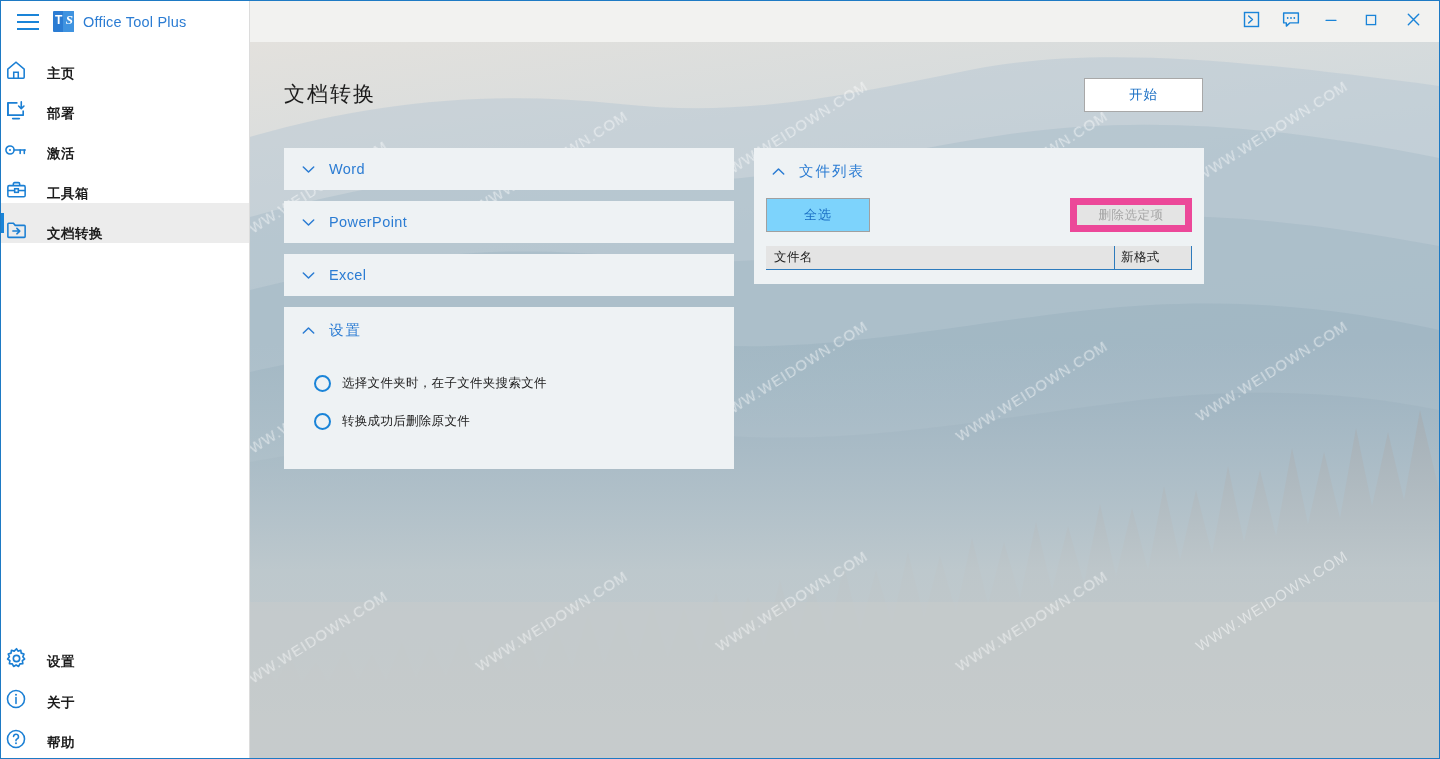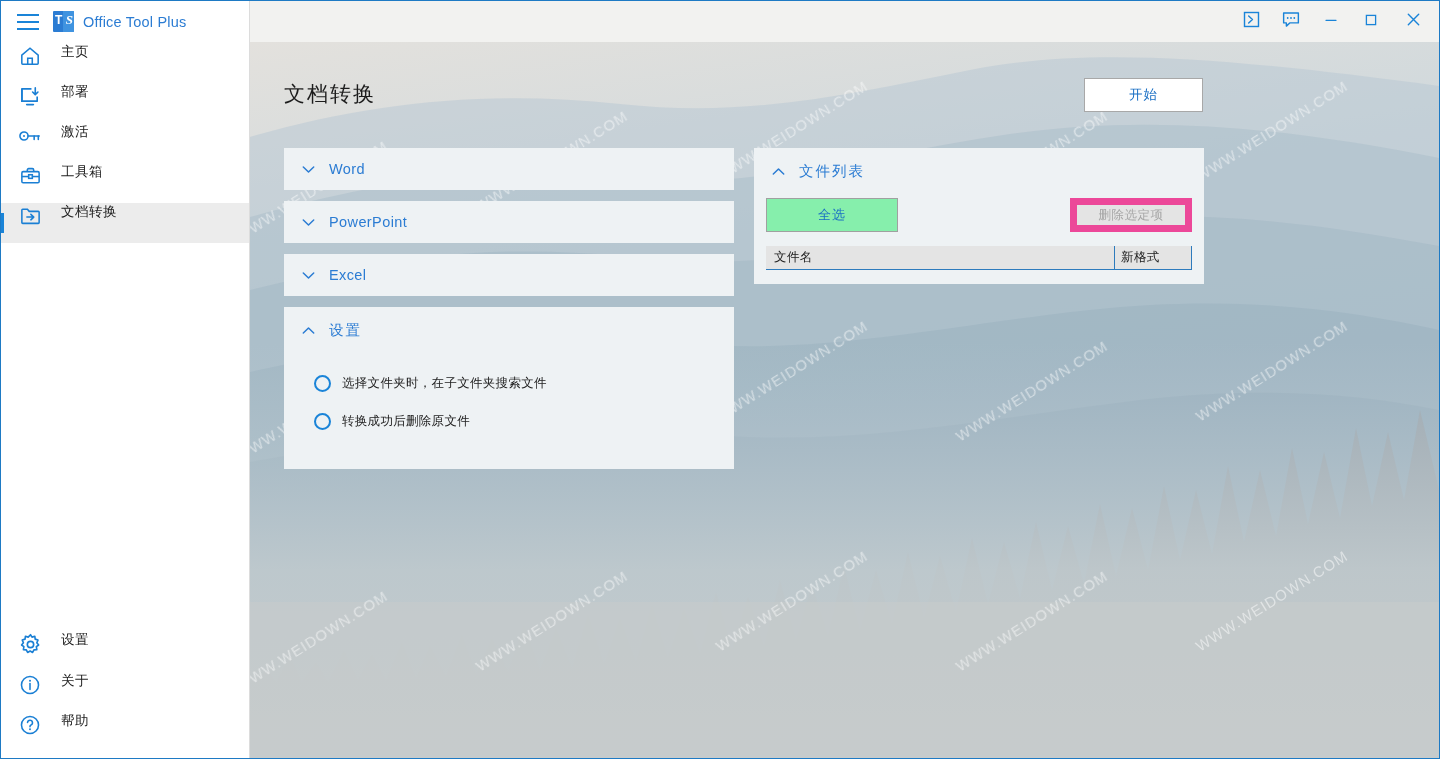--- a/index.html
+++ b/index.html
@@ -61,23 +61,24 @@
     line-height: 1; font-family: "Liberation Serif", serif;
   }
   .brand-name {
     font-size: 14.5px; color: #2b7cd3; letter-spacing: .2px;
   }
 
   .nav { margin-top: 1px; }
   .nav-item {
     position: relative;
     height: 40px;
-    display: flex; align-items: flex-start;
-    padding-left: 14px;
-    cursor: pointer;
+    display: flex; align-items: flex-end;
+    padding-left: 0;
+    cursor: pointer;
+    font-weight: bold;
   }
   .nav-item.active { background: #ececec; }
   .nav-item.active::before {
     content: ""; position: absolute; left: 0; top: 10px;
     width: 3px; height: 20px; background: #1a84d8;
   }
   .nav-icon {
     width: 30px; height: 26px;
     display: flex; align-items: center; justify-content: center;
     margin-right: 16px;
@@ -173,22 +174,22 @@
     border-radius: 50%;
     background: transparent;
     margin-right: 11px;
     flex: none;
   }
   .opt-label { font-size: 12.5px; color: #222222; letter-spacing: .3px; }
 
   
   .fl-actions { display: flex; align-items: center; padding-top: 4px; }
   .btn-outline {
-    width: 132px; height: 34px;
-    background: #86efac;
+    width: 104px; height: 34px;
+    background: #7dd3fc;
     border: 1px solid #a0a0a0;
     color: #1a6fc4;
     font-size: 13px; letter-spacing: 1px;
     display: flex; align-items: center; justify-content: center;
     cursor: pointer;
   }
   .btn-disabled {
     width: 122px; height: 34px;
     margin-left: auto;
     background: #e4e4e4;

